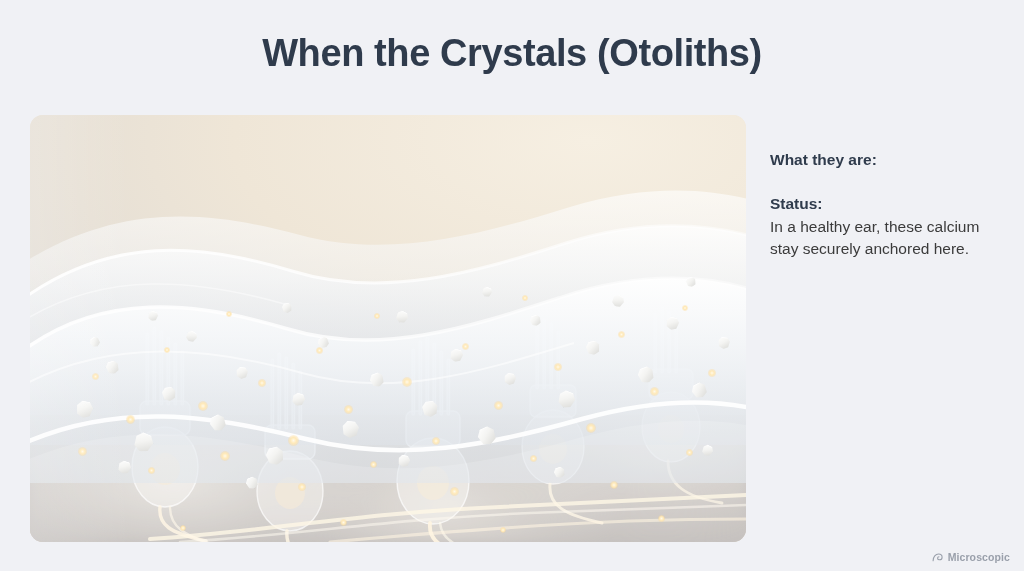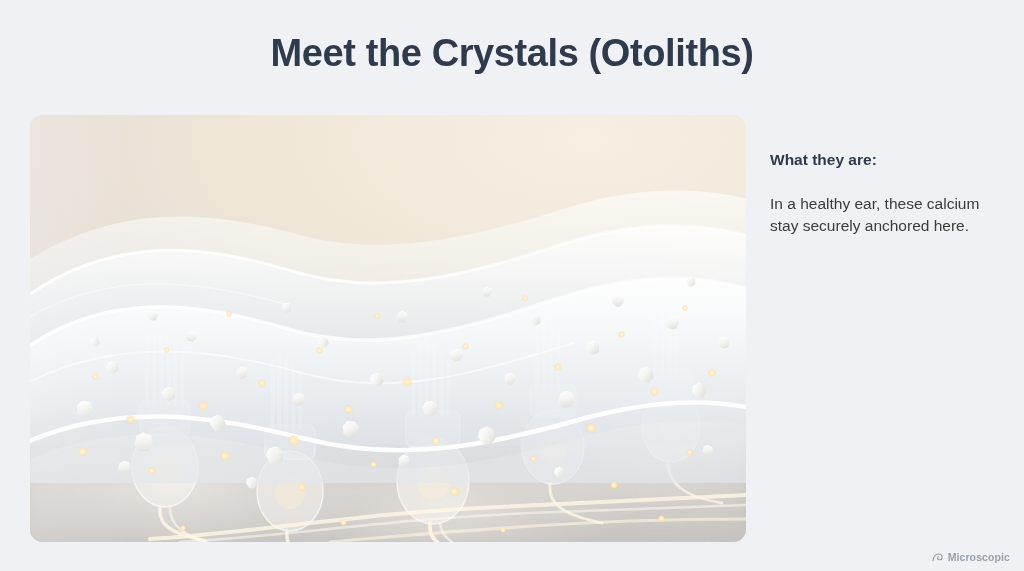--- a/index.html
+++ b/index.html
@@ -129,21 +129,21 @@
     font-weight: bold;
     letter-spacing: 0.1px;
   }
   .watermark svg { display: block; }
 </style>
 </head>
 <body>
 
 <div class="slide">
 
-  <div class="slide-title">Meet the Crystals (Otoliths)</div>
+  <div class="slide-title">When the Crystals (Otoliths)</div>
 
   <div class="illustration">
 
     <div class="ill-layer bg-warm"></div>
     <div class="ill-layer bg-cool"></div>
     <div class="ill-layer tissue"></div>
 
     <div class="haircell" style="left:80px; top:212px;">
       <svg width="120" height="220" viewBox="0 0 120 220">
         <g fill="rgba(255,255,255,0.50)" stroke="rgba(255,255,255,0.80)" stroke-width="1.2">
@@ -360,20 +360,21 @@
   </div>
 
   <div class="text-col">
 
     <div class="block">
       <div class="block-head">What they are:</div>
     </div>
 
 
     <div class="block">
+      <div class="block-head">Status:</div>
       <div class="block-body">In a healthy ear, these calcium stay securely anchored here.</div>
     </div>
   </div>
 
   <div class="watermark">
     <span>
       <svg width="11" height="11" viewBox="0 0 12 12" aria-hidden="true">
         <path d="M1.2 9.6 C1.2 5.2 4.0 2.2 7.2 2.2 C9.6 2.2 11 3.8 11 5.6
                  C11 7.3 9.7 8.5 8.2 8.5 C7.0 8.5 6.1 7.7 6.1 6.7
                  C6.1 5.8 6.8 5.2 7.6 5.2" fill="none" stroke="#9aa0ab" stroke-width="1.2" stroke-linecap="round"></path>

